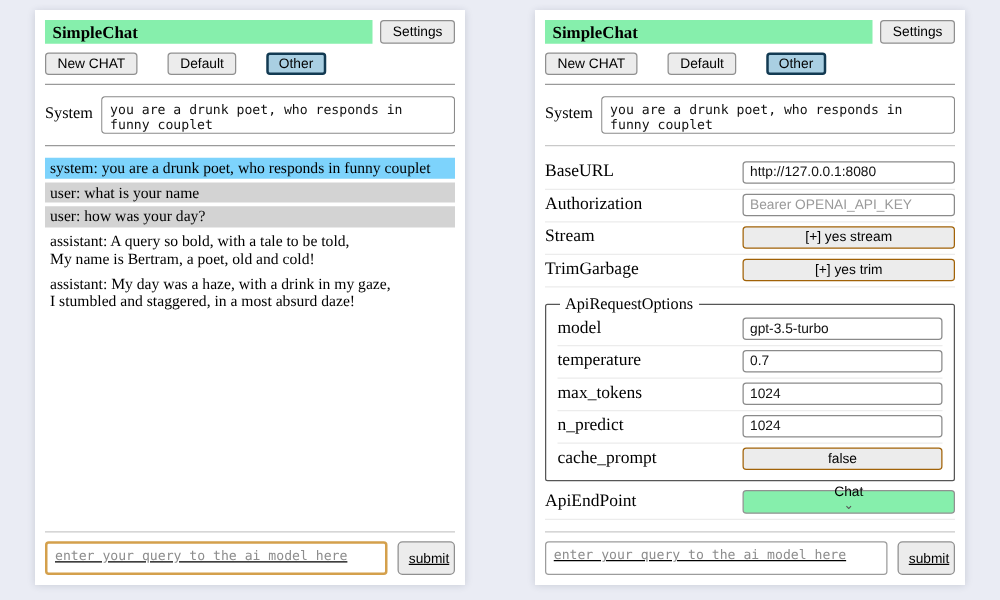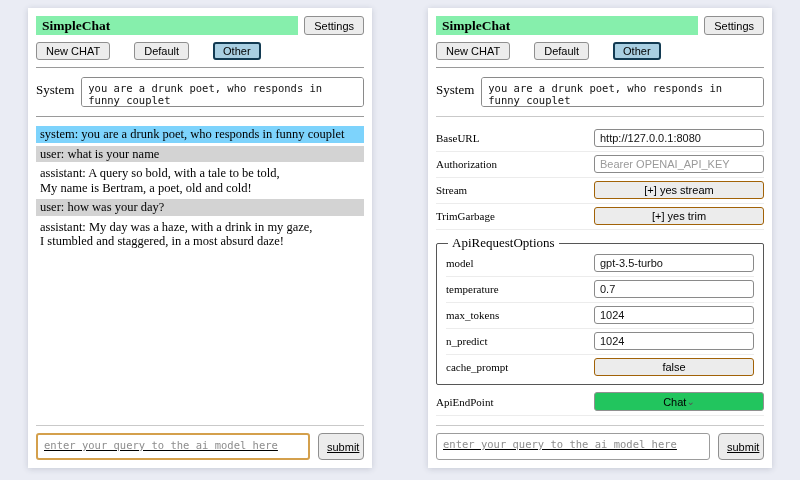--- a/index.html
+++ b/index.html
@@ -94,21 +94,21 @@
 
   
   .setting-row {
     display: grid;
     grid-template-columns: 1fr 170px;
     align-items: center;
     column-gap: 8px;
     padding: 3px 0 4px 0;
     border-bottom: 1px solid #ececec;
   }
-  .setting-row .row-label { padding-top: 0; font-size: 11px; }
+  .setting-row .row-label { padding-top: 0; font-size: 14px; }
   .ctl-input {
     width: 100%;
     height: 18px;
     font-family: "Liberation Sans", sans-serif;
     font-size: 11px;
     border: 1px solid #8a8a8a;
     border-radius: 3px;
     padding: 1px 5px;
     color: #111;
   }
@@ -118,30 +118,31 @@
     height: 18px;
     background: #ececec;
     border: 1px solid #a16207;
     border-radius: 3px;
     font-size: 11px;
     padding: 0;
   }
   .ctl-select {
     width: 100%;
     height: 19px;
-    background: #22c55e;
+    background: #86efac;
     border: 1px solid #919191;
     border-radius: 3px;
     font-family: "Liberation Sans", sans-serif;
     font-size: 11px;
     display: flex;
     align-items: center;
-    justify-content: center;
+    justify-content: flex-end;
     padding: 0 6px;
     cursor: pointer;
+    flex-direction: column;
   }
   .chev { color: #555; font-size: 10px; line-height: 1; }
 
   fieldset {
     border: 1px solid #565656;
     border-radius: 2px;
     margin: 5px 0 4px 0;
     padding: 0 9px 4px 9px;
   }
   legend { font-size: 13px; padding: 0 4px; margin-left: 2px; }
@@ -175,23 +176,23 @@
   <div class="system-row">
     <span class="row-label">System</span>
     <textarea spellcheck="false" style="">you are a drunk poet, who responds in funny couplet</textarea>
   </div>
 
   <hr class="divider">
 
   <div class="content">
     <div class="msg role-system">system: you are a drunk poet, who responds in funny couplet</div>
     <div class="msg role-user">user: what is your name</div>
+    <div class="msg role-user">user: how was your day?</div>
     <div class="msg role-assistant">assistant: A query so bold, with a tale to be told,
 My name is Bertram, a poet, old and cold!</div>
-    <div class="msg role-user">user: how was your day?</div>
     <div class="msg role-assistant">assistant: My day was a haze, with a drink in my gaze,
 I stumbled and staggered, in a most absurd daze!</div>
   </div>
 
   <hr class="divider-light">
 
   <div class="query-row">
     <textarea class="query-highlight" spellcheck="false" placeholder="enter your query to the ai model here" style=""></textarea>
     <button class="submit-btn">submit</button>
   </div>

